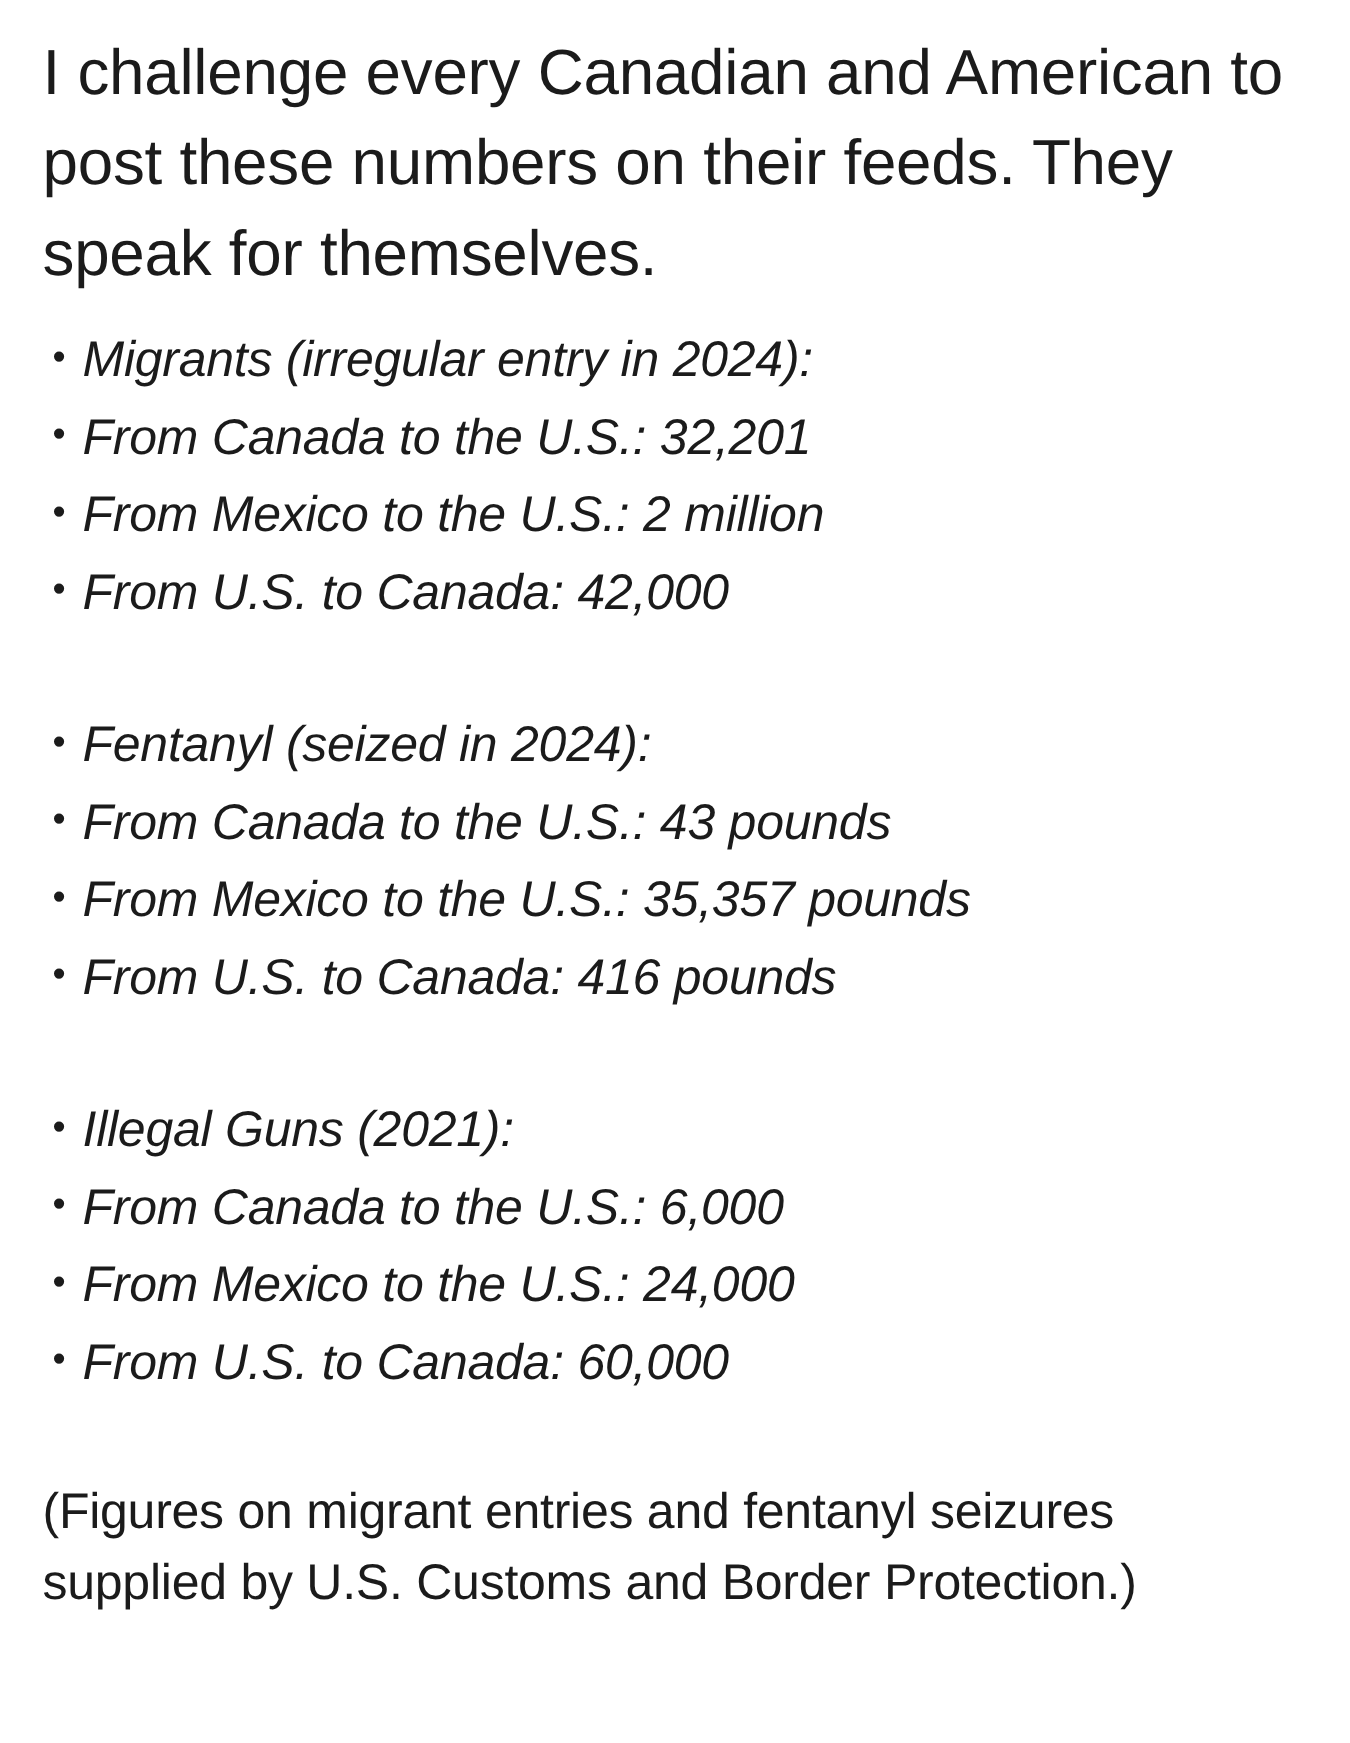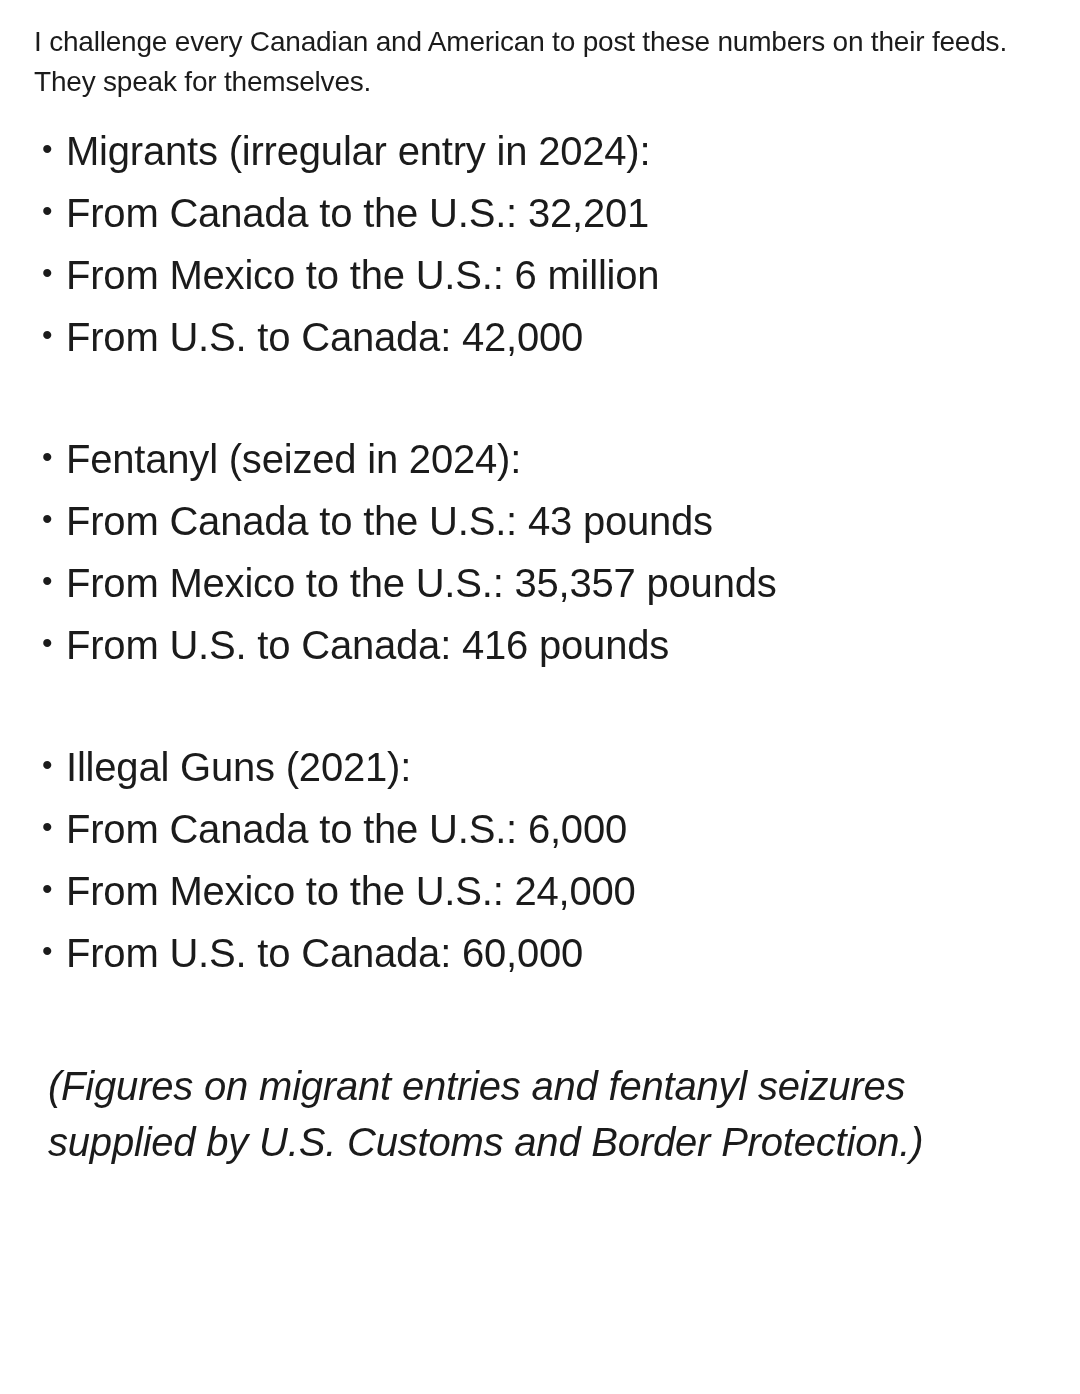--- a/index.html
+++ b/index.html
@@ -15,21 +15,21 @@
     -webkit-font-smoothing: antialiased;
   }
   .page {
     box-sizing: border-box;
     width: 1080px;
     min-height: 1394px;
     padding: 22px 34px 20px 34px;
     background: #ffffff;
   }
   .intro {
-    font-size: 28px;
+    font-size: 51px;
     line-height: 1.42;
     letter-spacing: -0.2px;
     margin: 0 0 18px 0;
     max-width: 1030px;
   }
   .block {
     margin: 0 0 18px 0;
   }
   .spacer-line {
     height: 42px;
@@ -45,49 +45,49 @@
   .bullet-dot {
     flex: 0 0 auto;
     width: 24px;
     text-align: left;
     font-size: 30px;
     line-height: 1.9;
     color: #1b1b1b;
   }
   .bullet-text {
     flex: 1 1 auto;
+    font-style: italic;
   }
   .outro {
     font-size: 40px;
     line-height: 1.42;
     letter-spacing: -0.2px;
-    margin: 14px;
+    margin: 0;
     max-width: 1030px;
-    font-style: italic;
   }
 </style>
 </head>
 <body>
 
 <div class="page">
 
   <p class="intro">I challenge every Canadian and American to post these numbers on their feeds.  They speak for themselves.</p>
 
   <div class="block">
     <div class="bullet-row">
       <span class="bullet-dot">•</span>
       <span class="bullet-text">Migrants (irregular entry in 2024):</span>
     </div>
     <div class="bullet-row">
       <span class="bullet-dot">•</span>
       <span class="bullet-text">From Canada to the U.S.: 32,201</span>
     </div>
     <div class="bullet-row">
       <span class="bullet-dot">•</span>
-      <span class="bullet-text">From Mexico to the U.S.: 6 million</span>
+      <span class="bullet-text">From Mexico to the U.S.: 2 million</span>
     </div>
     <div class="bullet-row">
       <span class="bullet-dot">•</span>
       <span class="bullet-text">From U.S. to Canada: 42,000</span>
     </div>
   </div>
 
   <div class="spacer-line"></div>
 
   <div class="block">

